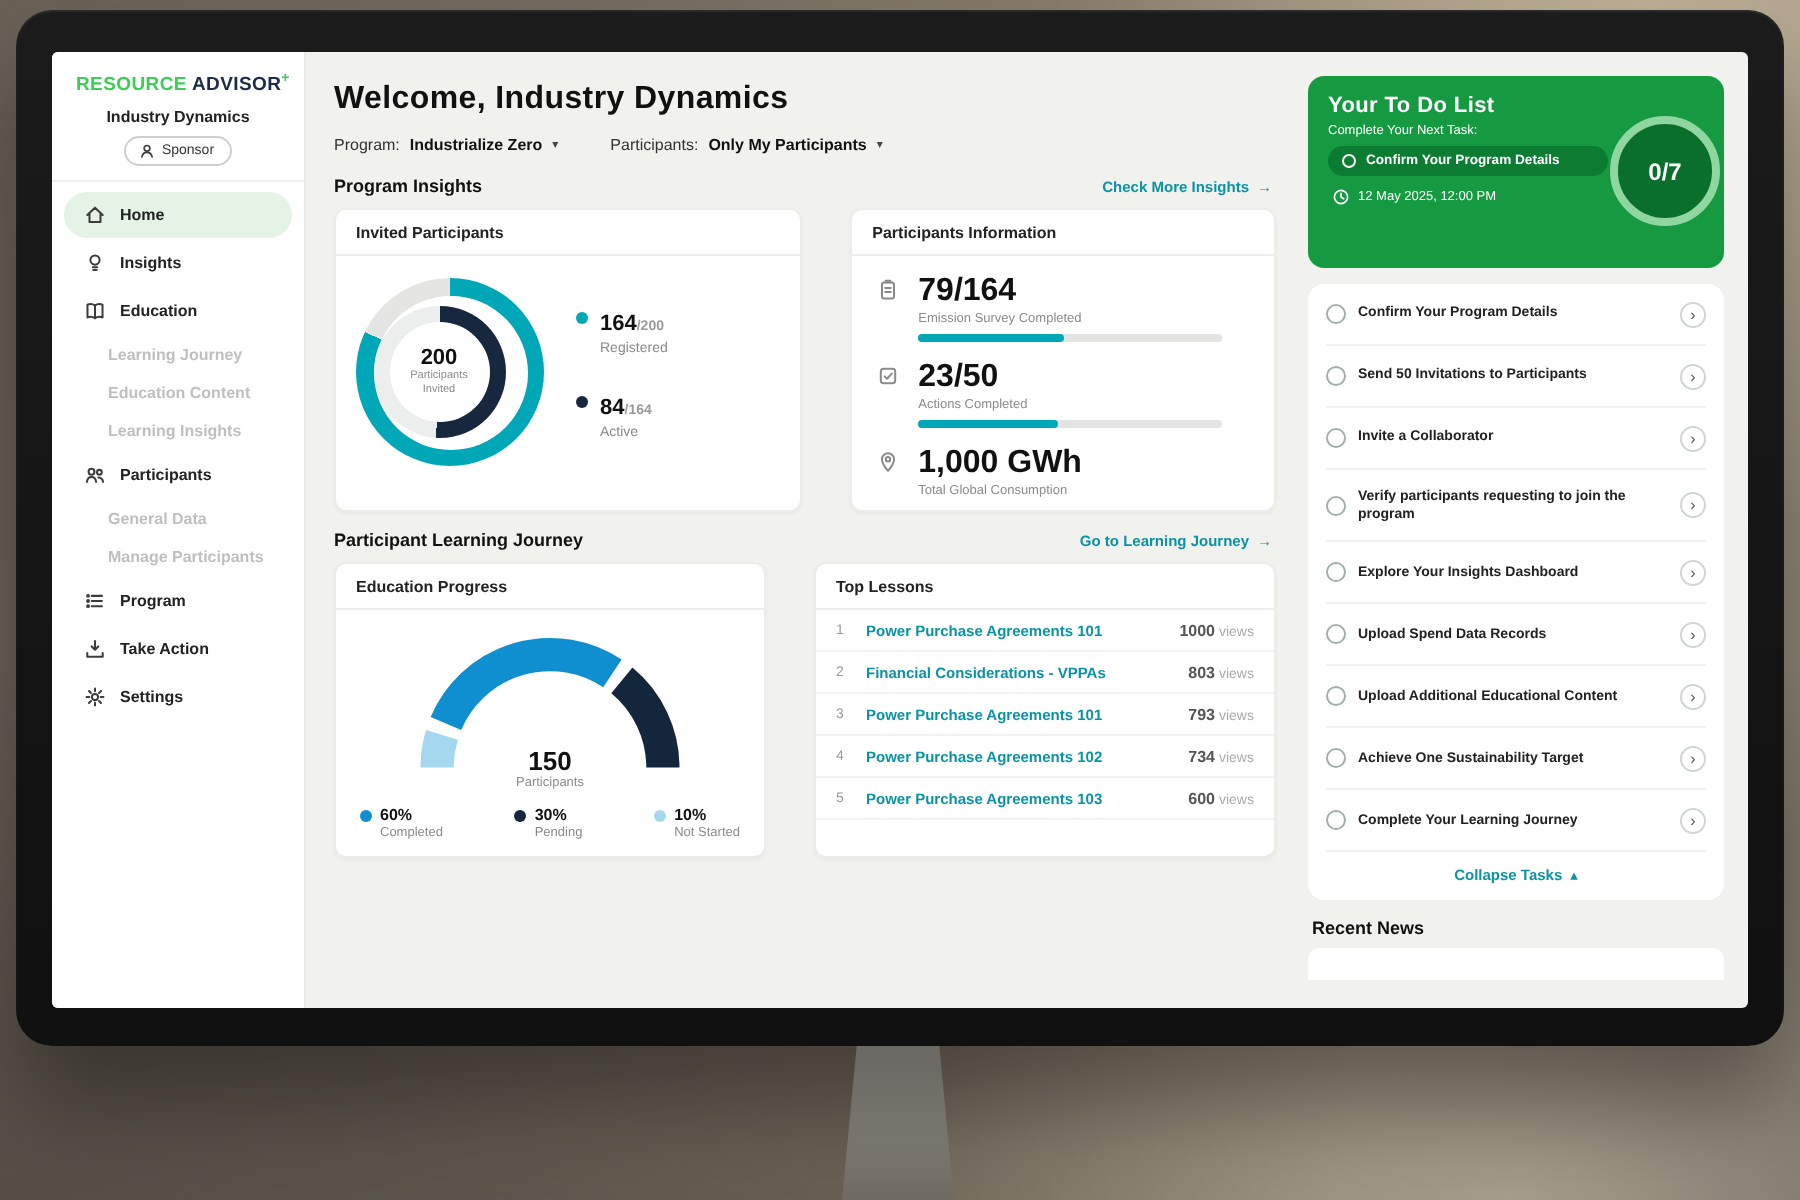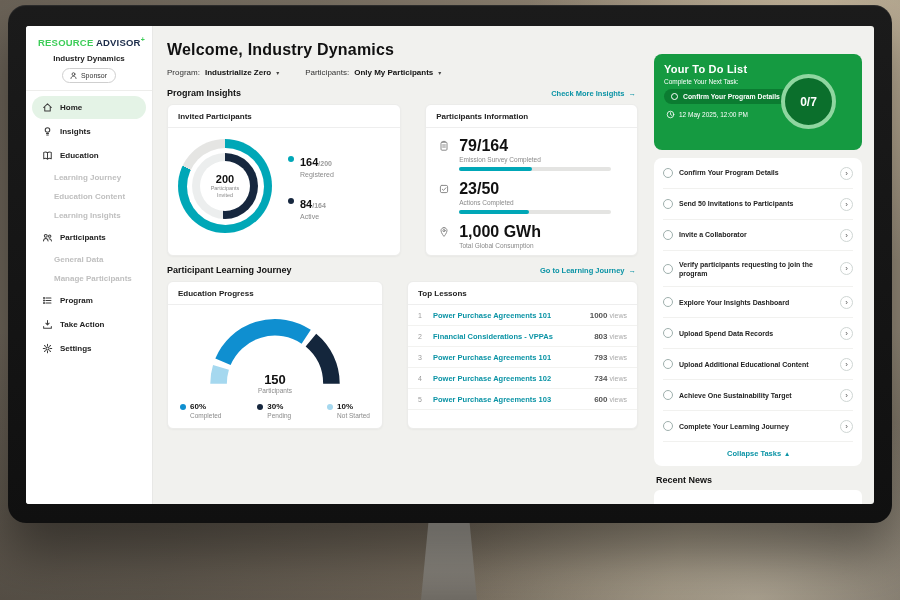--- a/index.html
+++ b/index.html
@@ -51,21 +51,21 @@
   .tlink { font-size:7.5px; font-weight:bold; color:#0a93a5; display:flex; gap:4px; align-items:center; cursor:pointer; }
   .cards { display:flex; gap:24px; margin-bottom:9px; }
   .card { background:#fff; border-radius:6px; border:1px solid #ececea; box-shadow:0 1px 2px rgba(0,0,0,.04); overflow:hidden; }
   .ch { padding:7px 10px 6px; border-bottom:1px solid #eee; font-size:8px; font-weight:bold; color:#222; }
 
   .card.invited { width:242px; height:152px; }
   .inv-body { display:flex; align-items:center; gap:16px; padding:11px 10px; }
   .donut { width:94px; height:94px; border-radius:50%; flex:none;
     background:conic-gradient(#00a7b7 0 82%, #e5e5e3 82% 100%);
     display:flex; align-items:center; justify-content:center; }
-  .donut2 { width:77px; height:77px; border-radius:50%; background:#fff; display:flex; align-items:center; justify-content:center; }
+  .donut2 { width:77px; height:77px; border-radius:50%; background:#fff; display:flex; align-items:center; }
   .donut3 { width:66px; height:66px; border-radius:50%;
     background:conic-gradient(#16273e 0 51%, #eceeee 51% 100%);
     display:flex; align-items:center; justify-content:center; }
   .hole { width:50px; height:50px; border-radius:50%; background:#fff; display:flex; flex-direction:column;
     align-items:center; justify-content:center; text-align:center; }
   .hole .v { font-size:11px; font-weight:bold; color:#111; }
   .hole .l { font-size:5.5px; color:#8b8b8b; line-height:1.25; width:42px; }
   .leg { display:flex; flex-direction:column; gap:16px; }
   .leg-item { display:flex; gap:6px; align-items:flex-start; }
   .dot { width:6px; height:6px; border-radius:50%; margin-top:4px; flex:none; }
@@ -95,29 +95,29 @@
   .d-comp { background:#0f8fd0; } .d-pend { background:#16273e; } .d-not { background:#a5d8ef; }
 
   .card.lessons { flex:1; height:148px; }
   .lrow { display:flex; align-items:center; gap:7px; padding:5.5px 10px; border-bottom:1px solid #f2f2f0; cursor:pointer; }
   .lrank { font-size:7px; color:#9a9a9a; width:8px; flex:none; }
   .ltitle { font-size:7.5px; font-weight:bold; color:#0a93a5; flex:1; white-space:nowrap; overflow:hidden; }
   .lviews { font-size:8px; color:#555; font-weight:bold; white-space:nowrap; }
   .lviews .word { color:#aaa; font-weight:normal; font-size:7px; margin-left:2px; }
 
   
-  .right { width:224px; flex:none; padding:12px 12px 0 4px;margin-top:16px; }
+  .right { width:224px; flex:none; padding:12px 12px 0 4px; }
   .todo-card { position:relative; height:96px; background:#159a41; border-radius:8px; padding:9px 10px; color:#fff; }
   .todo-title { font-size:11px; font-weight:bold; letter-spacing:.2px; }
   .todo-sub { font-size:6.5px; margin:3px 0 4px; }
   .todo-pill { background:#0b7c31; border-radius:9px; padding:4px 7px; display:flex; gap:5px; align-items:center; width:140px; cursor:pointer; }
   .todo-pill .cb { width:7px; height:7px; border:1px solid #fff; border-radius:50%; flex:none; }
   .todo-pill .txt { font-size:6.8px; font-weight:bold; line-height:1.1; }
   .todo-time { display:flex; gap:4px; align-items:center; font-size:6.5px; margin-top:6px; padding-left:2px; }
-  .todo-ring { position:absolute; right:26px; top:20px; width:55px; height:55px; border-radius:50%;
+  .todo-ring { position:absolute; right:2px; top:20px; width:55px; height:55px; border-radius:50%;
     background:#0b6f2c; border:4px solid #8fd6a0; display:flex; align-items:center; justify-content:center;
     font-size:12px; font-weight:bold; }
 
   .tasks-card { background:#fff; border-radius:8px; margin-top:8px; padding:0 9px 1px; }
   .task { display:flex; align-items:center; gap:6px; padding:8.5px 0; border-bottom:1px solid #f1f1ef; cursor:pointer; }
   .tcb { width:10px; height:10px; border:1.3px solid #9fb0ad; border-radius:50%; flex:none; cursor:pointer; }
   .tlab { flex:1; font-size:7px; font-weight:bold; color:#222; line-height:1.3; }
   .tgo { width:13px; height:13px; border:1px solid #cfd6d4; border-radius:50%; display:flex; align-items:center;
     justify-content:center; font-size:8px; color:#555; flex:none; cursor:pointer; }
   .collapse { display:flex; gap:4px; justify-content:center; align-items:center; padding:7px 0 7px;

